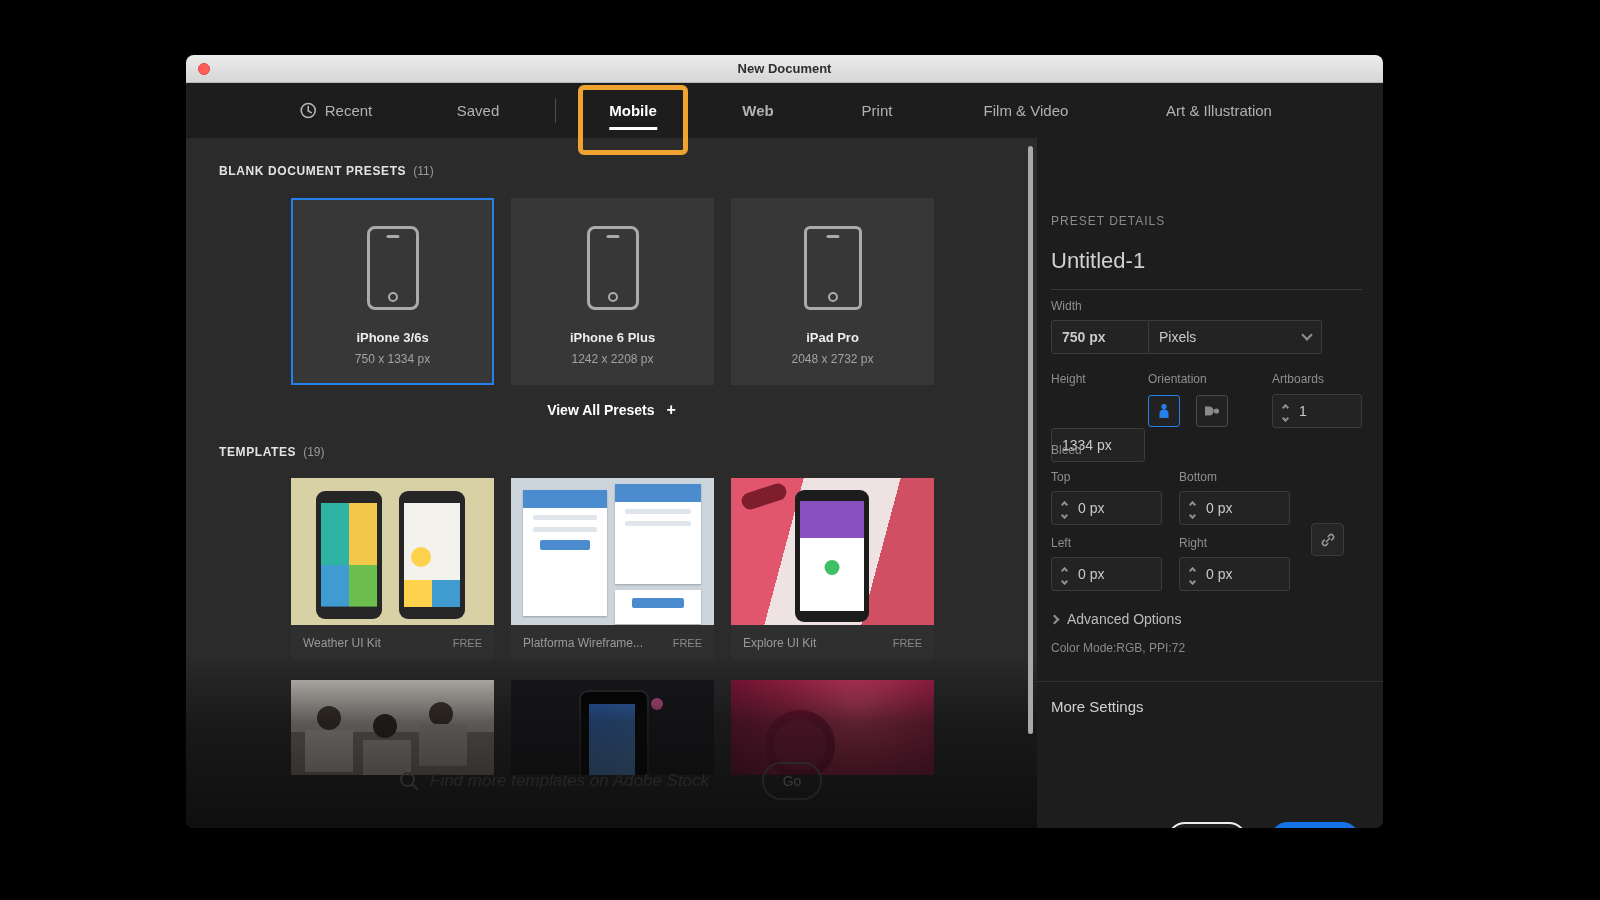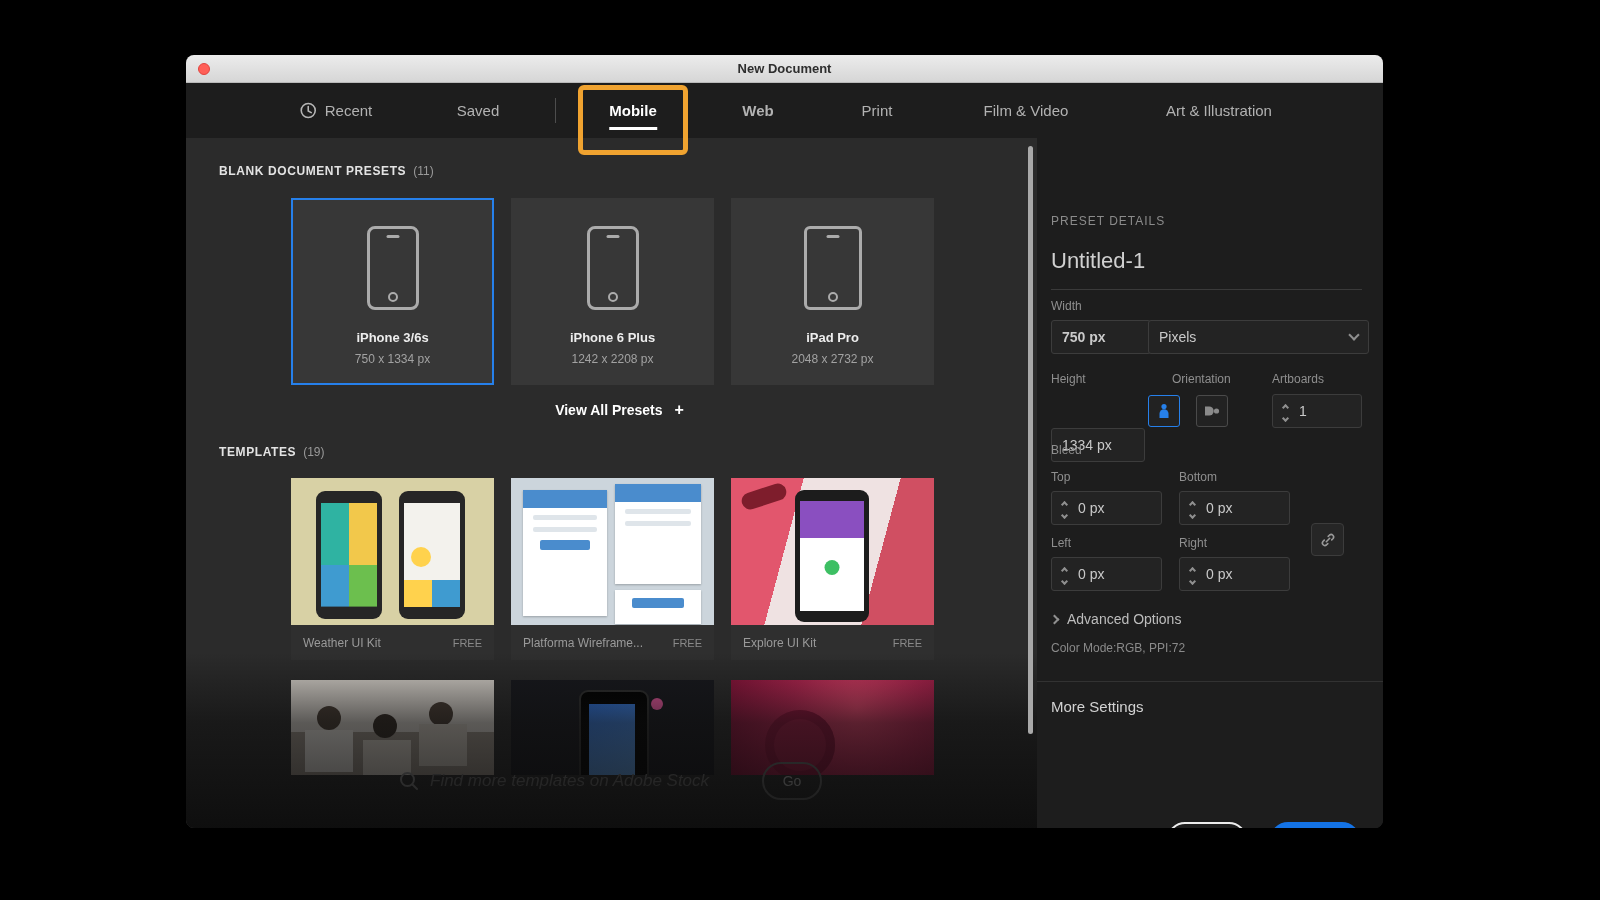--- a/index.html
+++ b/index.html
@@ -46,21 +46,21 @@
   .device { width:52px; height:84px; border:3px solid #ababab; border-radius:8px; position:relative; }
   .device.tablet { width:58px; border-radius:6px; }
   .device::before { content:""; position:absolute; top:6px; left:50%; transform:translateX(-50%);
                     width:13px; height:3px; background:#ababab; border-radius:2px; }
   .device::after { content:""; position:absolute; bottom:5px; left:50%; transform:translateX(-50%);
                    width:6px; height:6px; border:2px solid #ababab; border-radius:50%; }
   .pname { margin-top:20px; font-size:13px; font-weight:bold; color:#ededed; }
   .psize { margin-top:7px; font-size:12px; color:#a2a2a2; }
 
   .viewall { position:absolute; left:0; top:263px; width:851px; text-align:center;
-             font-size:14px; font-weight:bold; color:#fff; cursor:pointer;margin-left:8px; }
+             font-size:14px; font-weight:bold; color:#fff; cursor:pointer; }
   .viewall .plus { margin-left:12px; font-size:16px; }
 
   .tcard { position:absolute; top:340px; width:203px; height:182px; background:#323232; cursor:pointer; }
   .t1{left:105px;} .t2{left:325px;} .t3{left:545px;}
   .tthumb { position:relative; width:100%; height:147px; overflow:hidden; }
   .tlabel { height:35px; background:#2f2f2f; display:flex; justify-content:space-between;
             align-items:center; padding:0 12px; }
   .tname { font-size:12px; color:#9a9a9a; } .tfree { font-size:11px; color:#8a8a8a; }
 
   .tcard2 { position:absolute; top:542px; width:203px; height:95px; overflow:hidden; cursor:pointer; }
@@ -129,29 +129,29 @@
   .scrollbar { position:absolute; left:842px; top:8px; width:5px; height:588px; background:#a9a9a9;
                border-radius:3px; z-index:10; cursor:pointer; }
 
   
   .panel { position:absolute; left:851px; top:83px; width:346px; height:690px; background:#1d1d1d; }
   .ph-header { position:absolute; left:14px; top:76px; font-size:12px; color:#8b8b8b; letter-spacing:1px; }
   .doc-name { position:absolute; left:14px; top:110px; width:311px; font-size:22px; color:#d0d0d0;
               padding-bottom:15px; border-bottom:1px solid #3a3a3a; cursor:text; }
   .lbl { position:absolute; font-size:12px; color:#8f8f8f; }
   .l-width{left:14px; top:161px;} .l-height{left:14px; top:234px;}
-  .l-orient{left:111px; top:234px;margin-left:24px;} .l-art{left:235px; top:234px;}
+  .l-orient{left:111px; top:234px;} .l-art{left:235px; top:234px;}
   .l-bleed{left:14px; top:305px;}
   .l-top{left:14px; top:332px;} .l-bottom{left:142px; top:332px;}
   .l-left{left:14px; top:398px;} .l-right{left:142px; top:398px;}
 
   .input { position:absolute; height:34px; background:#232323; border:1px solid #3c3c3c; border-radius:3px;
            display:flex; align-items:center; padding:0 10px; font-size:14px; color:#c9c9c9; cursor:text; }
   .w-input{left:14px; top:182px; width:100px;font-weight:bold;} .h-input{left:14px; top:272px; width:94px;margin-top:18px;}
-  .dropdown{left:111px; top:182px; width:221px; justify-content:space-between; cursor:pointer;}
+  .dropdown{left:111px; top:182px; width:174px; justify-content:space-between; cursor:pointer;}
 
   .caret { display:inline-block; width:7px; height:7px; border-right:2px solid #8f8f8f;
            border-bottom:2px solid #8f8f8f; }
   .caret.up{ transform:rotate(-135deg); } .caret.down{ transform:rotate(45deg); }
   .caret.right{ transform:rotate(-45deg); }
   .caret.s{ width:5px; height:5px; border-width:2px; }
   .caret.dd{ width:8px; height:8px; margin-top:-4px; }
 
   .stepper { position:absolute; height:34px; background:#232323; border:1px solid #3c3c3c; border-radius:3px;
              display:flex; align-items:center; cursor:pointer; }

